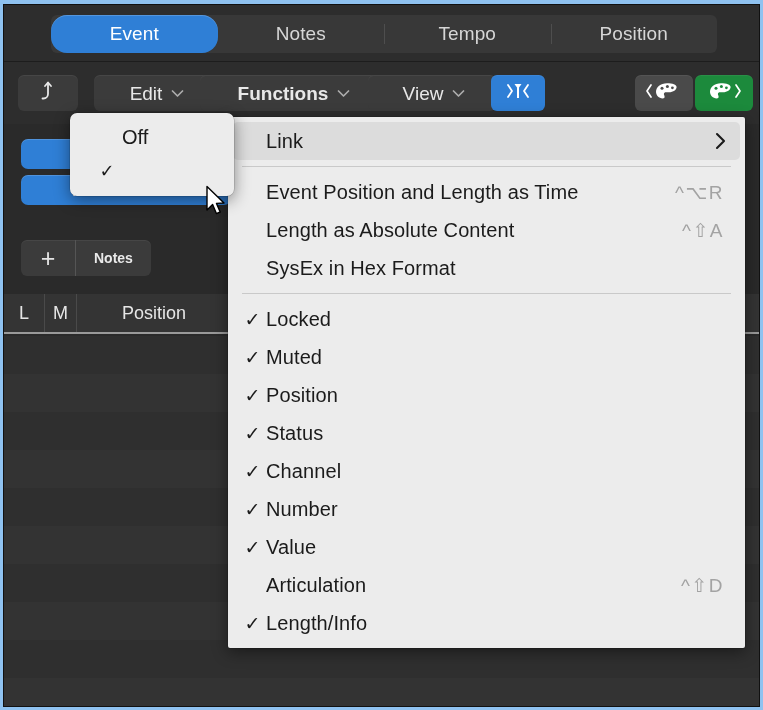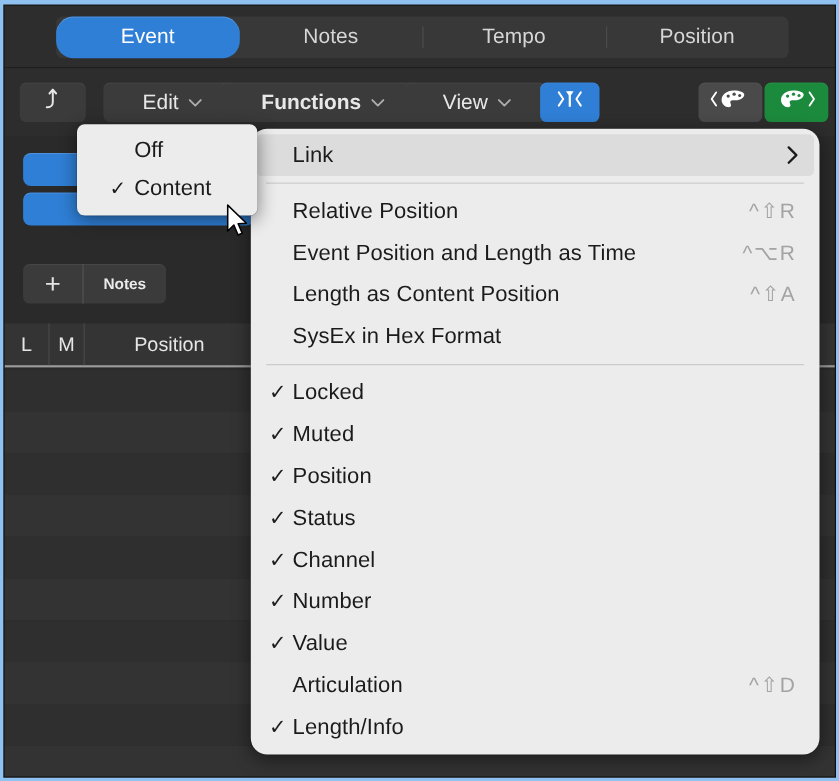--- a/index.html
+++ b/index.html
@@ -233,21 +233,21 @@
   }
   .row.even { background: #2f2f2f; }
   .row.odd  { background: #333333; }
 
   
   .menu {
     position: absolute;
     left: 228px; top: 117px;
     width: 517px;
     background: #ececec;
-    border-radius: 15px;
+    border-radius: 2px;
     box-shadow: 0 4px 16px rgba(0,0,0,.45), 0 0 0 .5px rgba(0,0,0,.22);
     padding: 5px 0 6px 0;
     z-index: 40;
     box-sizing: border-box;
   }
   .mi {
     position: relative;
     height: 38px;
     display: flex;
     align-items: center;
@@ -483,35 +483,30 @@
       <span class="mi-label">Link</span>
       <span class="mi-arrow">
         <svg viewBox="0 0 11 18">
             <path d="M2 2 L9 9 L2 16" stroke="#1b1b1b" stroke-width="2.1" fill="none" stroke-linecap="round" stroke-linejoin="round"></path>
           </svg>
       </span>
     </div>
 
     <div class="sep"></div>
 
-    <div class="mi">
-      <span class="mi-check"></span>
-      <span class="mi-label">Relative Position</span>
-      <span class="mi-short">^⇧R</span>
-    </div>
 
     <div class="mi">
       <span class="mi-check"></span>
       <span class="mi-label">Event Position and Length as Time</span>
       <span class="mi-short">^⌥R</span>
     </div>
 
     <div class="mi">
       <span class="mi-check"></span>
-      <span class="mi-label">Length as Content Position</span>
+      <span class="mi-label">Length as Absolute Content</span>
       <span class="mi-short">^⇧A</span>
     </div>
 
     <div class="mi">
       <span class="mi-check"></span>
       <span class="mi-label">SysEx in Hex Format</span>
       <span class="mi-short"></span>
     </div>
 
     <div class="sep"></div>
@@ -572,21 +567,20 @@
 
   </div>
 
   <div class="submenu">
     <div class="smi">
       <span class="smi-check"></span>
       <span class="smi-label">Off</span>
     </div>
     <div class="smi">
       <span class="smi-check">✓</span>
-      <span class="smi-label">Content</span>
     </div>
   </div>
 
   <div class="cursor">
     <svg viewBox="0 0 22 32">
       <path d="M2 1.5 L2 25 L7.6 19.6 L11.4 28.6 L15.2 27 L11.5 18.4 L19 18 Z" fill="#ffffff" stroke="#000000" stroke-width="1.4" stroke-linejoin="round"></path>
     </svg>
   </div>
 
   <div class="win-inner-edge"></div>

